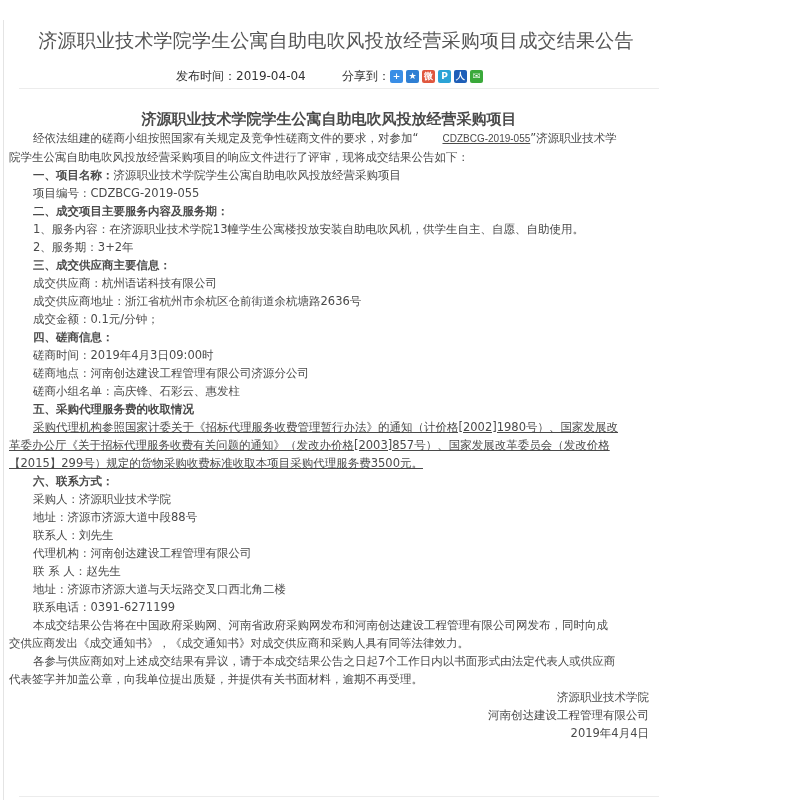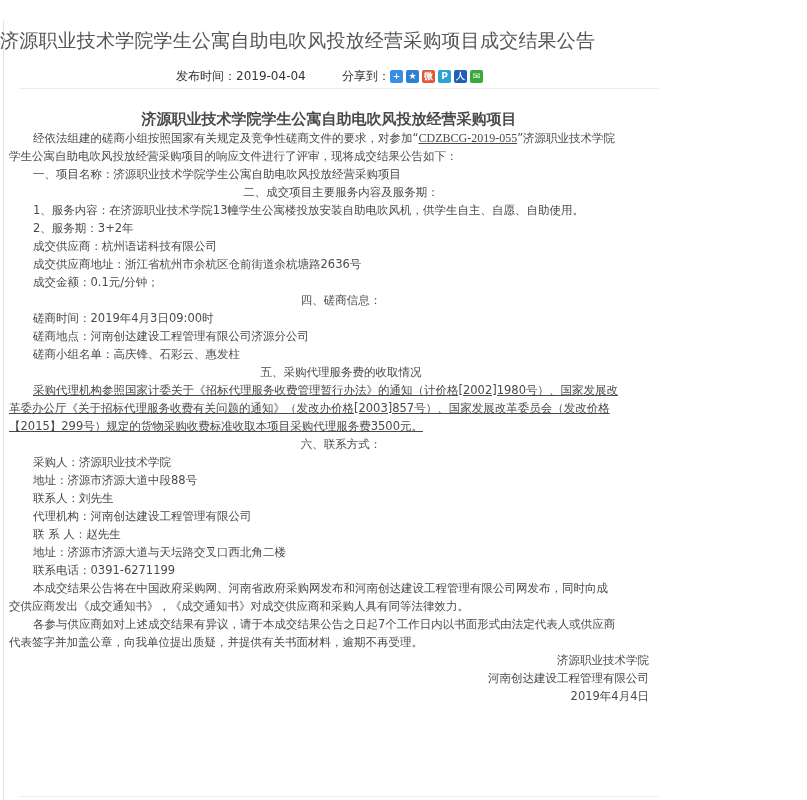--- a/index.html
+++ b/index.html
@@ -7,21 +7,21 @@
       width: 807px; height: 800px; position: relative; overflow: hidden;
       font-family: "DejaVu Sans", "Liberation Sans", sans-serif;
       color: #444444;
     }
     .left-rule {
       position: absolute; left: 3px; top: 20px; width: 1px; height: 780px;
       background: #e4e4e4;
     }
     .page-title {
       position: absolute; left: 0; top: 28px; width: 672px;
-      font-size: 19px; color: #555555;
+      text-align: center; font-size: 19px; color: #555555;
       letter-spacing: 0.2px; white-space: nowrap;
     }
     .meta-row {
       position: absolute; top: 68px; left: 0; width: 807px; height: 18px;
       font-size: 12px; color: #333333;
     }
     .publish-time { position: absolute; left: 176px; top: 0; white-space: nowrap; }
     .share-label { position: absolute; left: 342px; top: 0; white-space: nowrap; }
     .share-icons { position: absolute; left: 390px; top: 2px; display: flex; gap: 3px; }
     .share-icon {
@@ -42,22 +42,22 @@
       font-size: 11.5px; line-height: 18px; color: #4a4a4a;
       font-family: "DejaVu Sans", sans-serif;
     }
     .doc-title {
       text-align: center; font-size: 15px; font-weight: bold; line-height: 19px;
       color: #4a4a4a; margin-left: 0;
     }
     .p { margin: 0; white-space: nowrap; }
     .indent { padding-left: 24px; }
     .first-indent { text-indent: 24px; white-space: normal; }
-    .sec-h { font-weight: normal; color: #4a4a4a; text-align: center; }
-    .mono { font-family: Liberation Serif, serif; font-size: 12px; }
+    .sec-h { font-weight: bold; color: #4a4a4a; }
+    .mono { font-family: Liberation Sans, sans-serif; font-size: 10px; margin-left: 24px; }
     .u { text-decoration: underline; }
     .sig { text-align: right; width: 640px; }
   </style>
 </head>
 <body>
 
 <div class="left-rule"></div>
 
 <div class="page-title">济源职业技术学院学生公寓自助电吹风投放经营采购项目成交结果公告</div>
 
@@ -77,25 +77,27 @@
 <div class="header-rule"></div>
 
 <div class="doc">
   <div class="doc-title">
     <div>济源职业技术学院学生公寓自助电吹风投放经营采购项目</div>
   </div>
 
   <p class="p first-indent" style="padding-right:30px;"><span>经依法组建的磋商小组按照国家有关规定及竞争性磋商文件的要求，对参加“</span><span class="mono u">CDZBCG-2019-055</span><span>”济源职业技术学院学生公寓自助电吹风投放经营采购项目的响应文件进行了评审，现将成交结果公告如下：</span></p>
 
   <p class="p indent"><span class="sec-h">一、项目名称：</span><span>济源职业技术学院学生公寓自助电吹风投放经营采购项目</span></p>
+  <p class="p indent">项目编号：CDZBCG-2019-055</p>
 
   <p class="p indent sec-h">二、成交项目主要服务内容及服务期：</p>
   <p class="p indent">1、服务内容：在济源职业技术学院13幢学生公寓楼投放安装自助电吹风机，供学生自主、自愿、自助使用。</p>
   <p class="p indent">2、服务期：3+2年</p>
 
+  <p class="p indent sec-h">三、成交供应商主要信息：</p>
   <p class="p indent">成交供应商：杭州语诺科技有限公司</p>
   <p class="p indent">成交供应商地址：浙江省杭州市余杭区仓前街道余杭塘路2636号</p>
   <p class="p indent">成交金额：0.1元/分钟；</p>
 
   <p class="p indent sec-h">四、磋商信息：</p>
   <p class="p indent">磋商时间：2019年4月3日09:00时</p>
   <p class="p indent">磋商地点：河南创达建设工程管理有限公司济源分公司</p>
   <p class="p indent">磋商小组名单：高庆锋、石彩云、惠发柱</p>
 
   <p class="p indent sec-h">五、采购代理服务费的收取情况</p>

